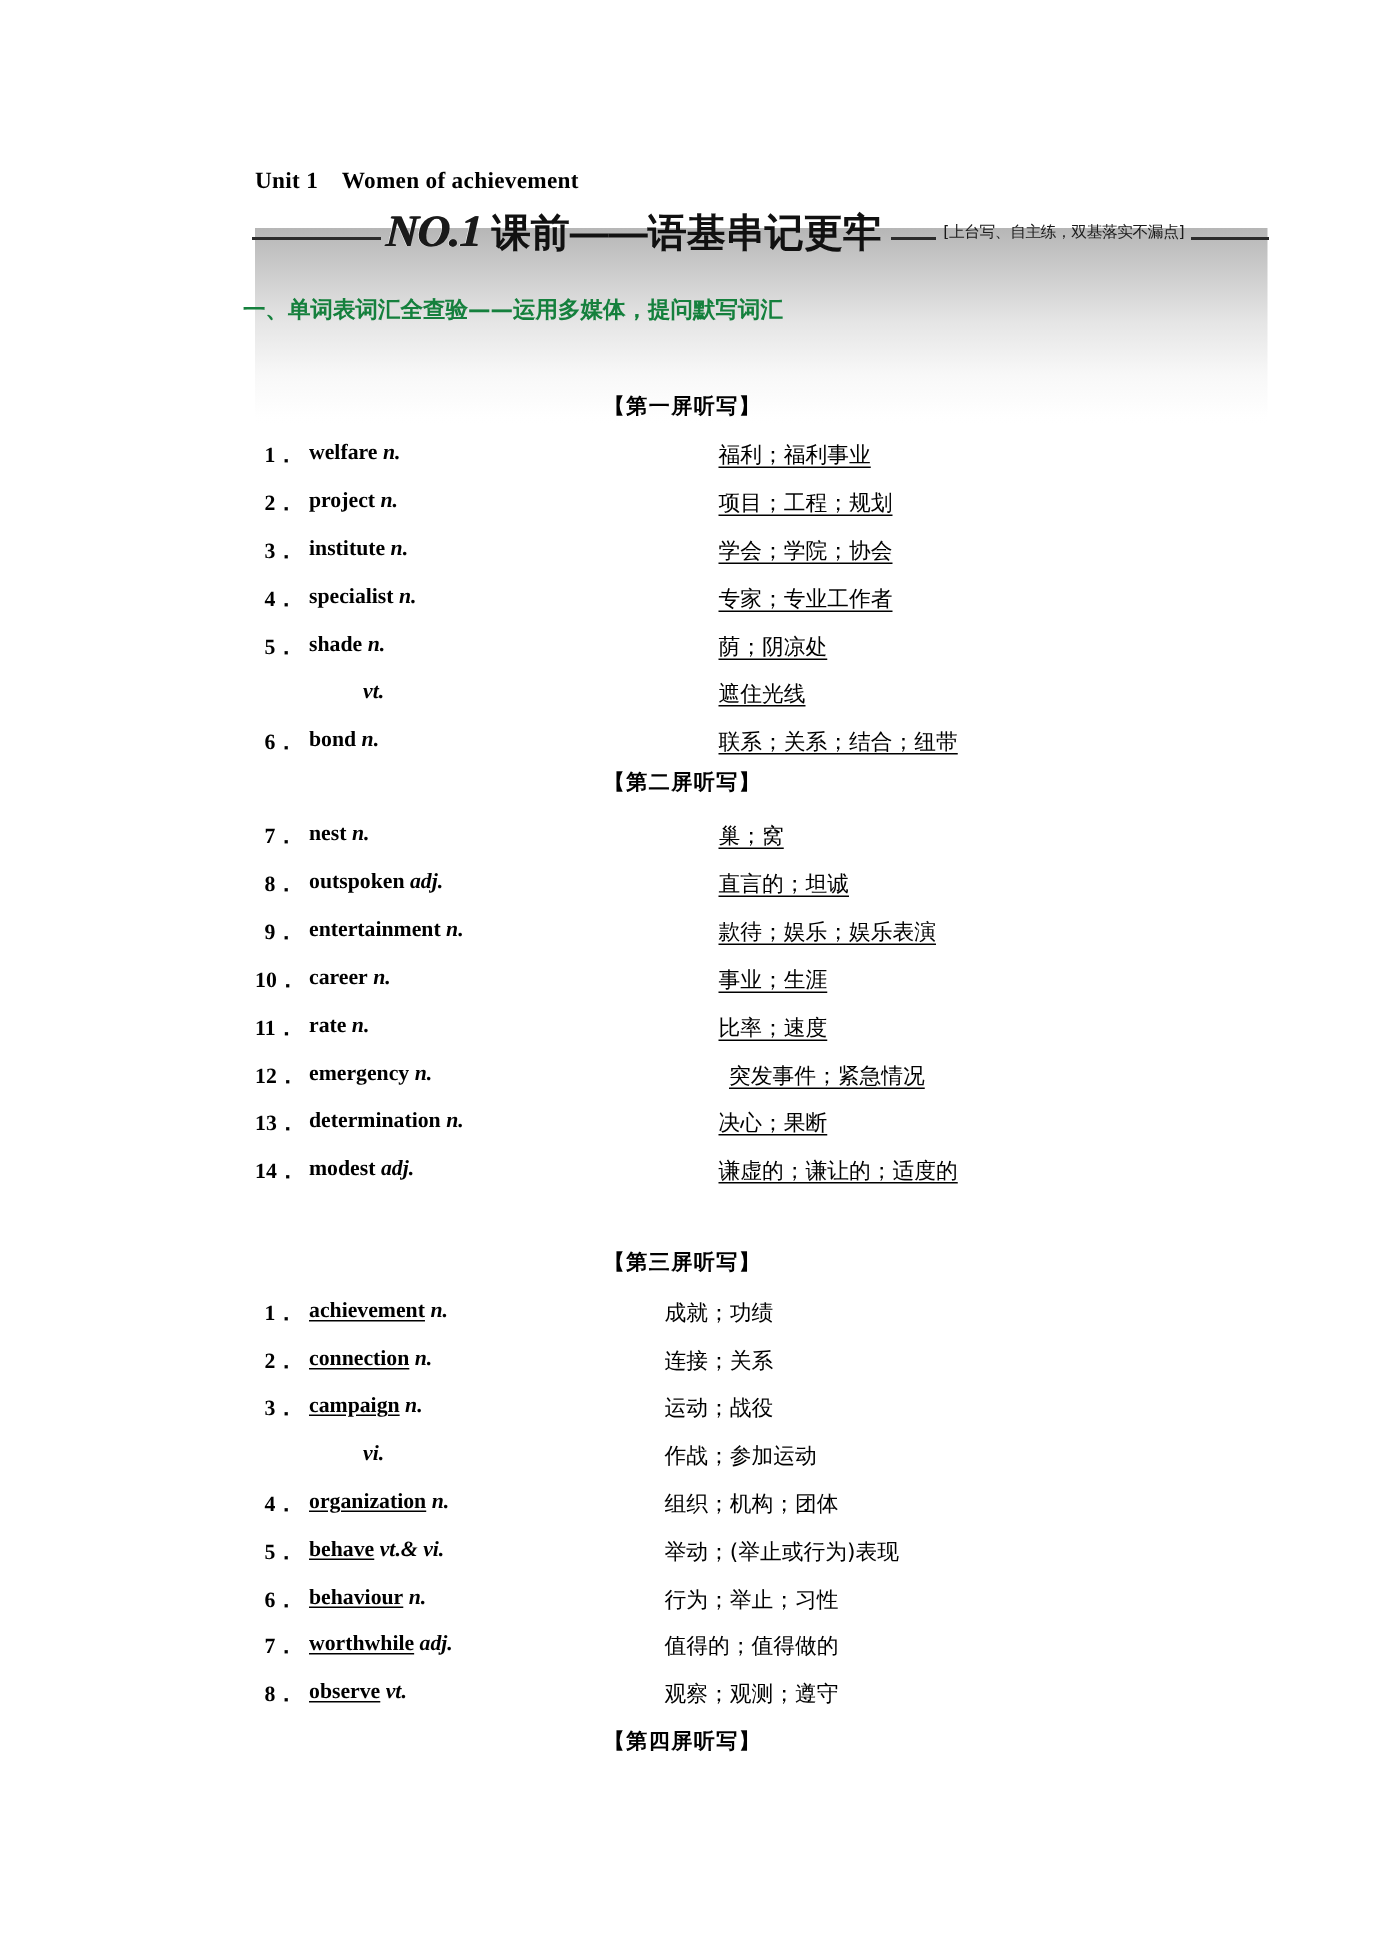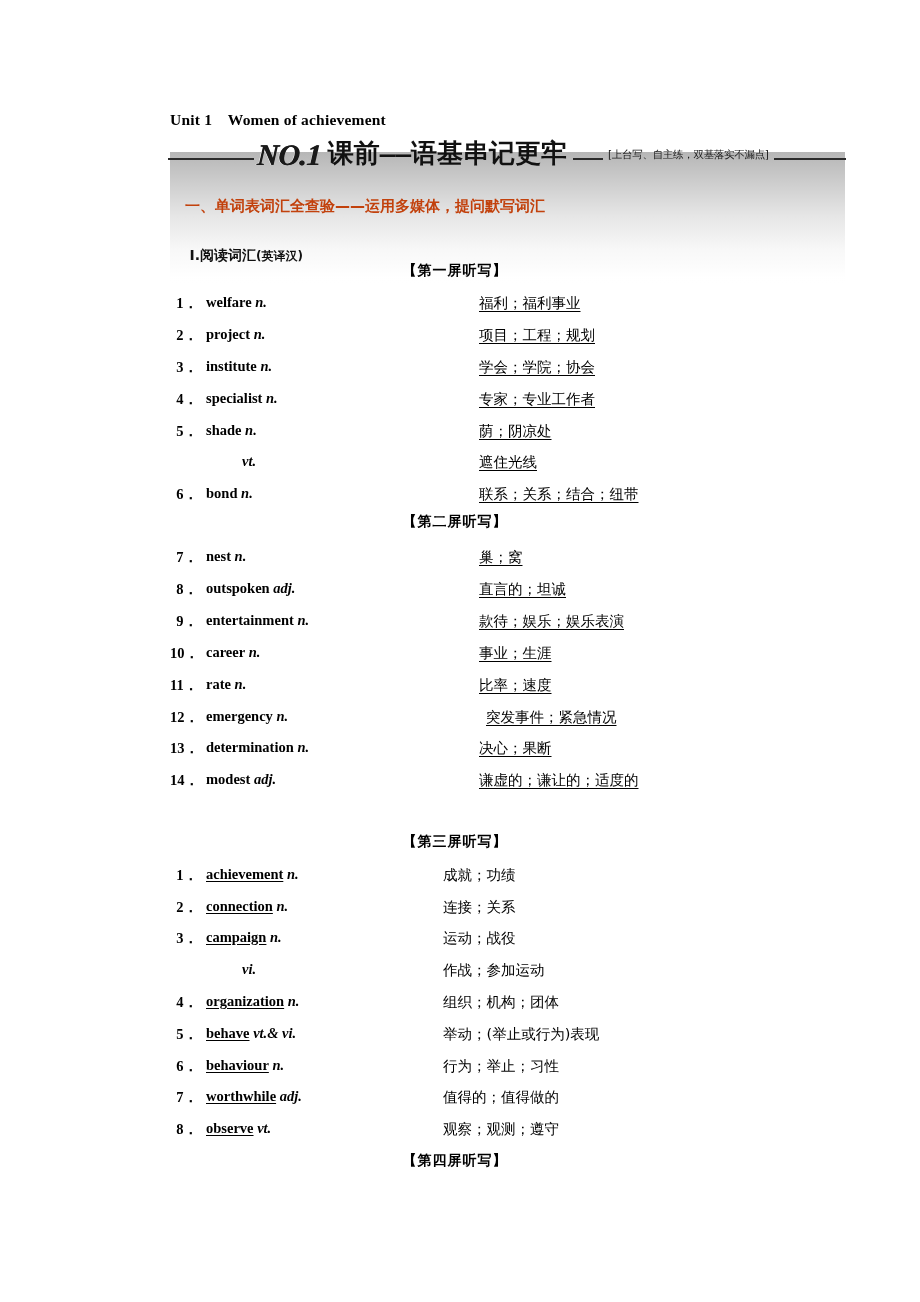--- a/index.html
+++ b/index.html
@@ -76,21 +76,21 @@
     font-weight: bold;
     font-size: 30px;
     letter-spacing: -0.5px;
     line-height: 1;
     color: #1a1a1a;
     text-shadow: 0.6px 0 0 #1a1a1a, -0.4px 0 0 #fff;
     margin-right: 7px;
     transform: skewX(-3deg);
   }
   .banner-title {
-    font-family: Liberation Mono, monospace;
+    font-family: Liberation Sans, sans-serif;
     font-weight: bold;
     font-size: 26px;
     letter-spacing: 0px;
     line-height: 1;
     color: #111;
     white-space: nowrap;
   }
   .rule-mid {
     flex: 0 0 30px;
     height: 0;
@@ -108,25 +108,25 @@
   .rule-right {
     flex: 1 1 auto;
     height: 0;
     border-top: 2px solid #2b2b2b;
     margin: 8px 0 0 5px;
   }
 
   
   .sec-h1 {
     position: absolute;
-    left: 185px;
+    left: 162px;
     font-family: "DejaVu Sans", "Liberation Sans", sans-serif;
     font-size: 15px;
     font-weight: bold;
-    color: #c2410c;
+    color: #15803d;
     white-space: pre;
     z-index: 3;
   }
   .sec-h2 {
     position: absolute;
     left: 170px;
     font-family: "DejaVu Sans", "Liberation Sans", sans-serif;
     font-size: 14px;
     font-weight: bold;
     color: #111;
@@ -221,23 +221,20 @@
     <span class="rule-left"></span>
     <span class="banner-no">NO.1</span>
     <span class="banner-title">课前——语基串记更牢</span>
     <span class="rule-mid"></span>
     <span class="banner-note">[上台写、自主练，双基落实不漏点]</span>
     <span class="rule-right"></span>
   </div>
 
   <div class="sec-h1" style="top:197px;">一、单词表词汇全查验——运用多媒体，提问默写词汇</div>
 
-  <div class="sec-h2" style="top:231px;">
-    <span>Ⅰ.阅读词汇</span><span class="paren">(英译汉)</span>
-  </div>
 
   <div class="screen-label" style="top:262px;">【第一屏听写】</div>
 
   <div class="vrow" style="top:294px;">
     <span class="vnum">1．</span>
     <span class="vword"><span>welfare</span>&nbsp;<span class="pos">n.</span></span>
     <span class="vans ul">福利；福利事业</span>
   </div>
   <div class="vrow" style="top:326px;">
     <span class="vnum">2．</span>

